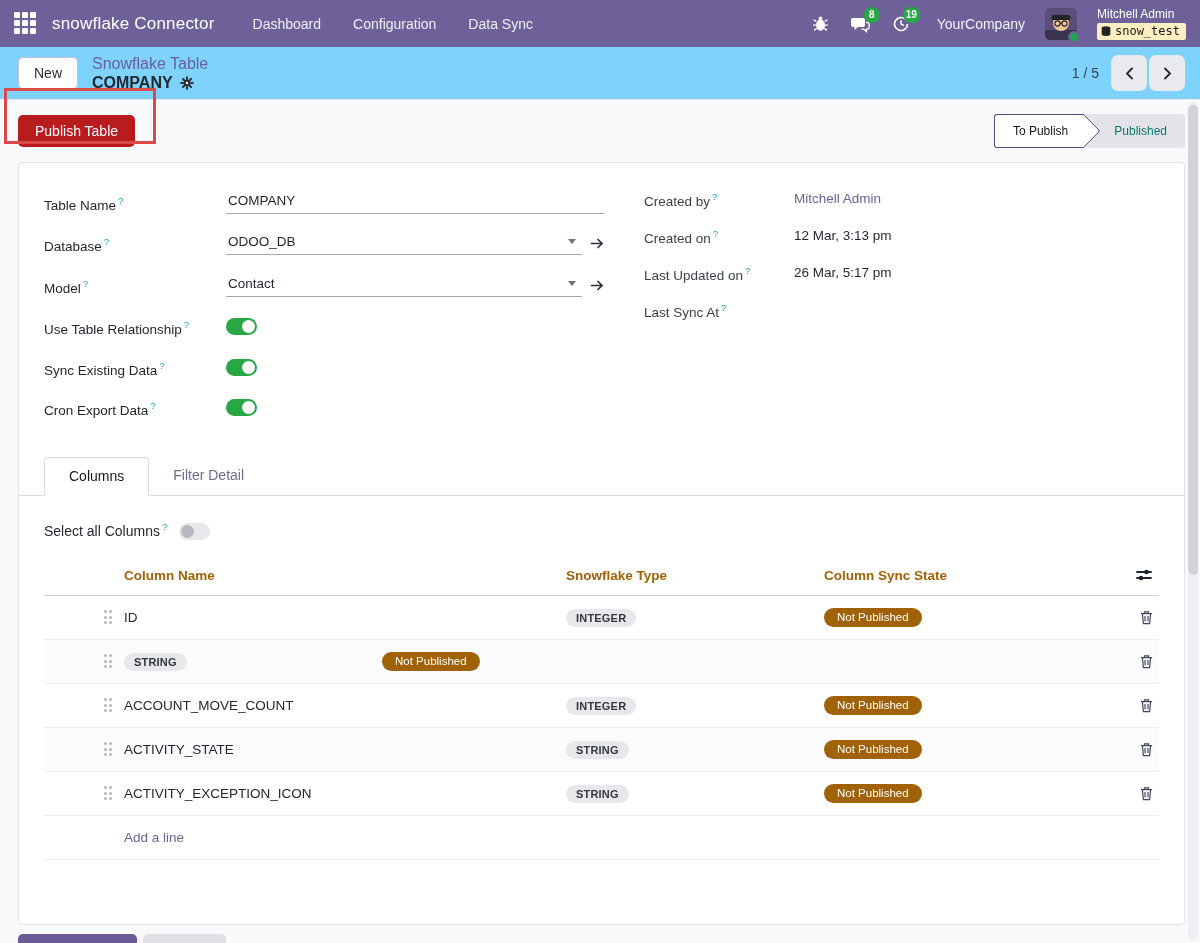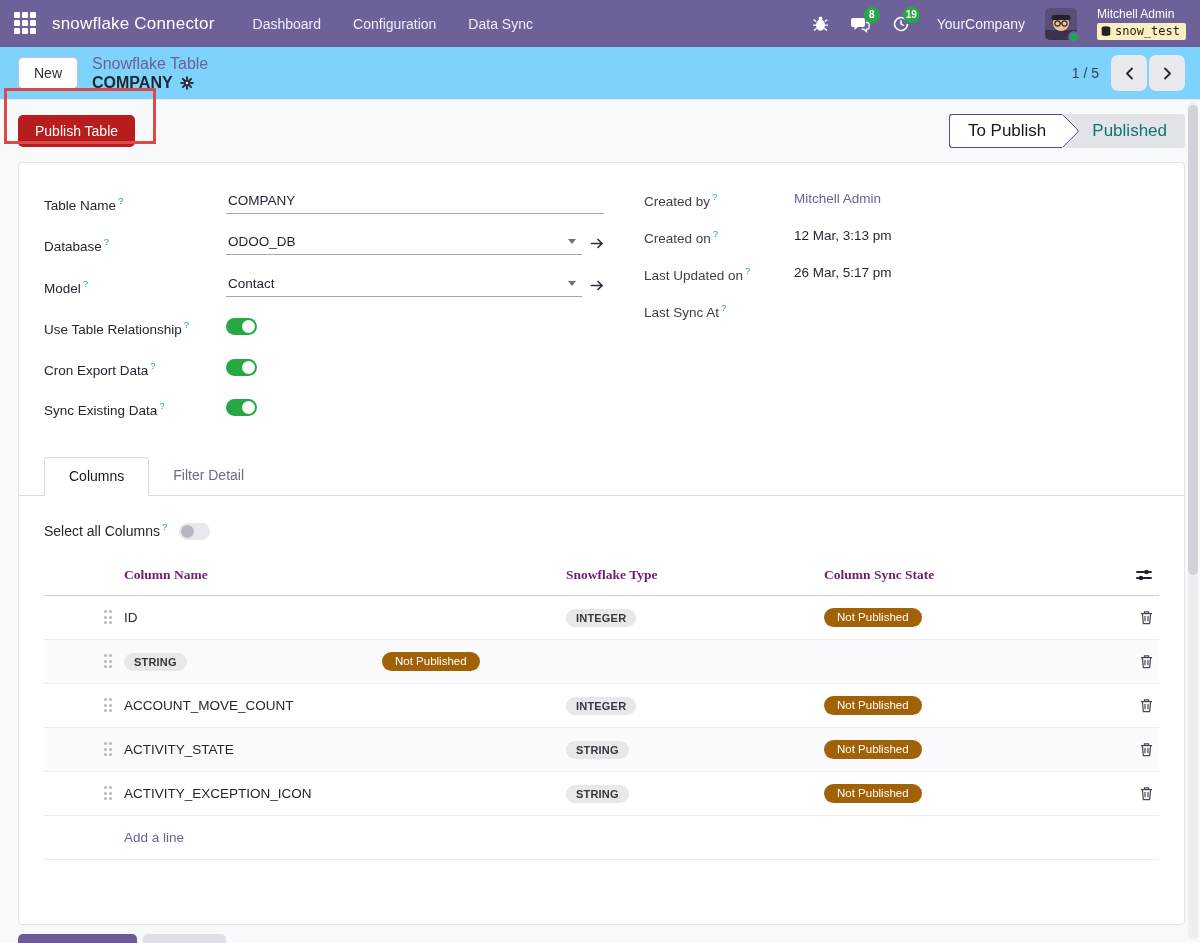--- a/index.html
+++ b/index.html
@@ -54,21 +54,21 @@
   .pager-btn { width:36px; height:36px; background:#e9eaee; border:none; border-radius:7px;
     display:flex; align-items:center; justify-content:center; cursor:pointer; }
 
   
   .action-bar { height:62px; display:flex; align-items:center; padding:0 15px 0 0; position:relative;}
   .annotate-box { position:absolute; left:4px; top:-12px; width:152px; height:56px;
     border:3px solid #db4a4a; pointer-events:none; }
   .publish-btn { margin-left:18px; background:#b91c1c; color:#fff; border:none; border-radius:5px;
     padding:8px 17px; font-size:14px; cursor:pointer; font-family:inherit;}
   .statusbar { margin-left:auto; display:flex; align-items:stretch; height:34px; }
-  .step { position:relative; display:flex; align-items:center; font-size:17px; }
+  .step { position:relative; display:flex; align-items:center; font-size:12px; }
   .step-active { background:#fff; border:1px solid #5a4a80; border-right:none; z-index:2;
     padding:0 16px 0 18px; color:#16181d; font-weight:500; border-radius:3px 0 0 3px; cursor:pointer;}
   .step-active::after { content:""; position:absolute; right:-12.2px; top:50%; width:23px; height:23px;
     transform:translateY(-50%) rotate(45deg); background:#fff;
     border-top:1px solid #5a4a80; border-right:1px solid #5a4a80; border-radius:0 4px 0 0;}
   .step-inactive { background:#e3e4e9; color:#0f766e; padding:0 18px 0 30px; z-index:1;
     border-radius:0 3px 3px 0; cursor:pointer;}
 
   
   .sheet { margin-left:18px; width:1167px; height:763px; background:#fff;
@@ -120,21 +120,21 @@
 
   
   .otable { margin-top:16px; }
   .trow { display:flex; align-items:center; height:44px; border-bottom:1px solid #ececf1; }
   .thead { border-bottom:1px solid #cfcfd6; height:40px; }
   .col-handle { width:80px; display:flex; justify-content:flex-end; padding-right:12px; }
   .col-name { width:442px; font-size:13.5px; color:#23272f; }
   .col-type { width:258px; }
   .col-state { width:300px; }
   .col-action { flex:1; display:flex; justify-content:flex-end; padding-right:6px; }
-  .thead .col-name, .thead .col-type, .thead .col-state { font-size:13.5px; font-weight:700; color:#701a75;font-family:Liberation Serif, serif;}
+  .thead .col-name, .thead .col-type, .thead .col-state { font-size:13.5px; font-weight:700; color:#a16207;}
   .trow.stripe { background:#fbfbfd; }
   .type-pill { display:inline-block; background:#e7e8ea; color:#33373f; font-size:11px;
     font-weight:700; border-radius:10px; padding:3px 10px; letter-spacing:.2px;}
   .state-pill { display:inline-block; background:#a16207; color:#fff; font-size:11.5px;
     font-weight:500; border-radius:11px; padding:3.5px 13px; }
   .drag-handle { display:grid; grid-template-columns:repeat(2,3px); grid-template-rows:repeat(3,3px);
     gap:2.5px; cursor:grab; }
   .drag-handle i { background:#b4b7bf; border-radius:50%; }
   .trash-btn { cursor:pointer; display:flex; }
   .optional-cols-btn { cursor:pointer; display:flex; }
@@ -309,25 +309,25 @@
                 </g>
               </svg>
           </span>
         </div>
       </div>
       <div class="frow toggle-row">
         <div class="flabel"><span>Use Table Relationship</span><span class="help">?</span></div>
         <div class="fcontrol"><span class="switch on"></span></div>
       </div>
       <div class="frow toggle-row">
+        <div class="flabel"><span>Sync Existing Data</span><span class="help">?</span></div>
+        <div class="fcontrol"><span class="switch on"></span></div>
+      </div>
+      <div class="frow toggle-row">
         <div class="flabel"><span>Cron Export Data</span><span class="help">?</span></div>
-        <div class="fcontrol"><span class="switch on"></span></div>
-      </div>
-      <div class="frow toggle-row">
-        <div class="flabel"><span>Sync Existing Data</span><span class="help">?</span></div>
         <div class="fcontrol"><span class="switch on"></span></div>
       </div>
     </div>
     <div class="form-right">
       <div class="irow">
         <div class="ilabel"><span>Created by</span><span class="help">?</span></div>
         <div class="ivalue link">Mitchell Admin</div>
       </div>
       <div class="irow">
         <div class="ilabel"><span>Created on</span><span class="help">?</span></div>

